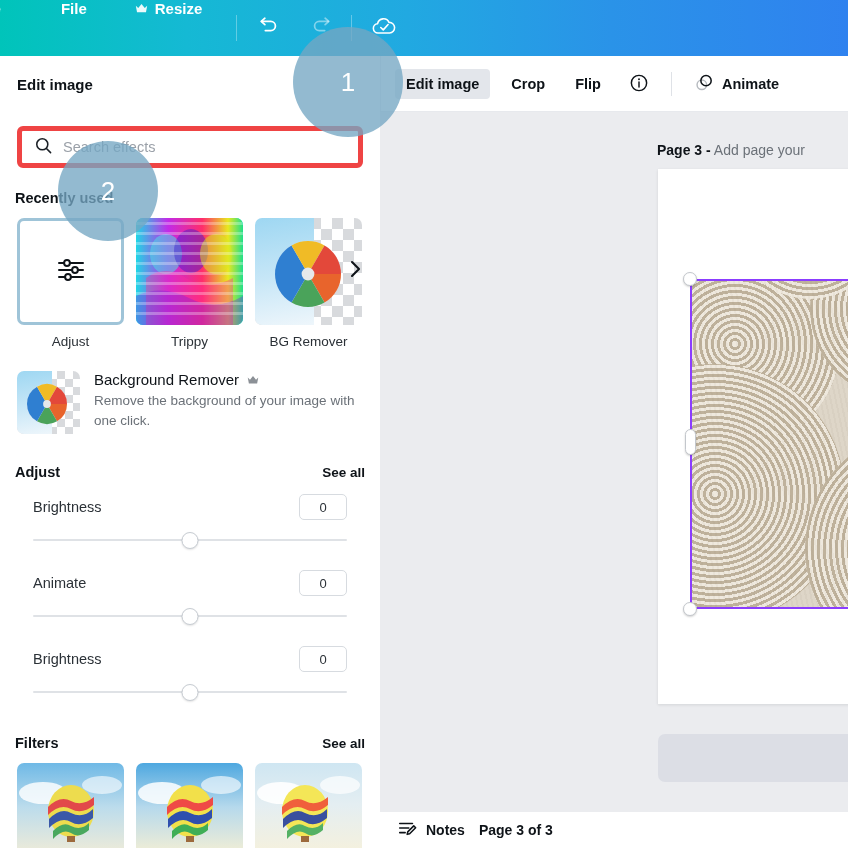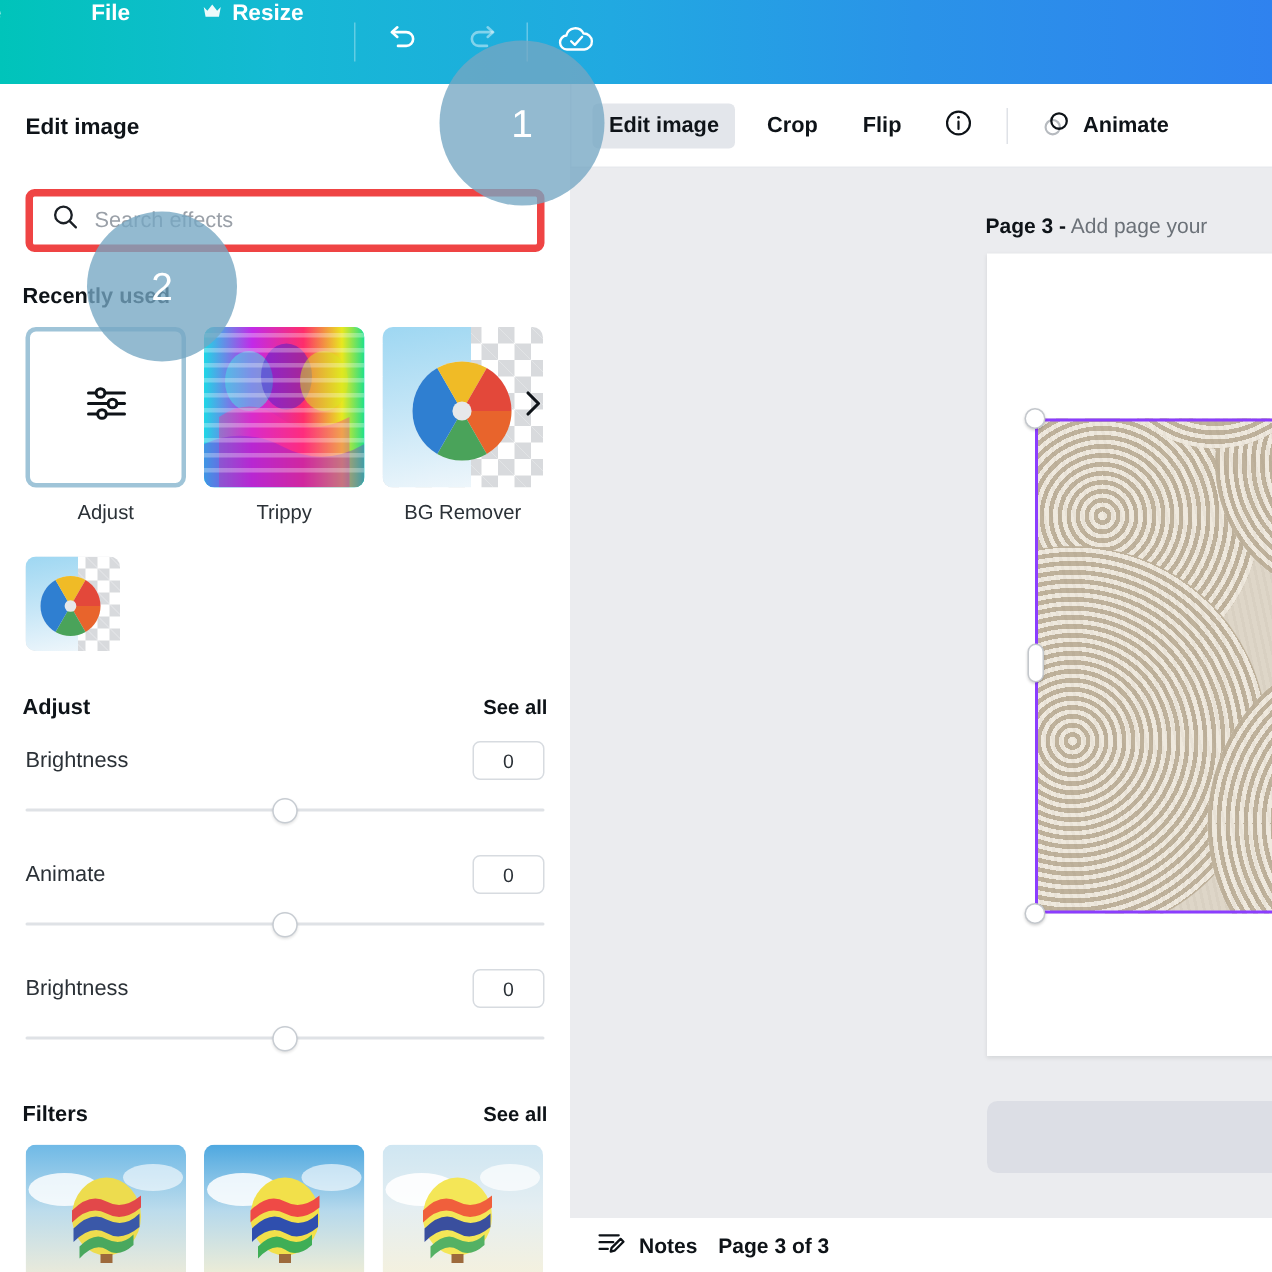--- a/index.html
+++ b/index.html
@@ -113,21 +113,21 @@
   .promo {
     display: flex; gap: 14px; padding: 0 17px; margin-top: 22px; align-items: flex-start;
   }
   .promo-thumb { width: 63px; height: 63px; border-radius: 7px; overflow: hidden; flex: none; }
   .promo-title {
     font-size: 15px; color: #0e1318; display: flex; align-items: center; gap: 8px;
   }
   .promo-desc { font-size: 13.5px; color: #6b7178; line-height: 1.45; margin-top: 3px; max-width: 262px; }
 
   
-  .slider-row { padding: 0 17px; margin-top: 16px; }
+  .slider-row { padding: 0 33px; margin-top: 16px; }
   .slider-top { display: flex; align-items: center; justify-content: space-between; }
   .slider-label { font-size: 14.5px; color: #2b3137; }
   .val-box {
     width: 48px; height: 26px; border: 1px solid #d7dbe0; border-radius: 5px;
     display: flex; align-items: center; justify-content: center;
     font-size: 13px; color: #2b3137;
   }
   .track-wrap { position: relative; height: 22px; margin-top: 9px; }
   .track {
     position: absolute; top: 10px; left: 0; right: 0; height: 2px; background: #dfe2e6; border-radius: 2px;
@@ -405,20 +405,31 @@
               <path d="M0 0 L-10 -17.3 A20 20 0 0 1 10 -17.3 Z" fill="#f0bb26"></path>
               <path d="M0 0 L10 -17.3 A20 20 0 0 1 20 0 Z" fill="#e3483a"></path>
               <path d="M0 0 L20 0 A20 20 0 0 1 10 17.3 Z" fill="#e8642c"></path>
               <path d="M0 0 L10 17.3 A20 20 0 0 1 -10 17.3 Z" fill="#4aa35a"></path>
               <path d="M0 0 L-10 17.3 A20 20 0 0 1 -20 0 Z" fill="#2f7fd1"></path>
               <circle r="3.9" fill="#e6e8ea"></circle>
             </g>
           </svg>
         </div>
       </div>
+      <div>
+        <div class="promo-title">
+          <span>Background Remover</span>
+          <span>
+            <svg viewBox="0 0 16 13" width="12" height="10">
+                <path d="M1 3l3 3 4-5 4 5 3-3-1.5 8h-11z" fill="#8b9096"></path>
+              </svg>
+          </span>
+        </div>
+        <div class="promo-desc">Remove the background of your image with one click.</div>
+      </div>
     </div>
 
     <div class="sec-head" style="margin-top:30px;">
       <span class="sec-title">Adjust</span>
       <span class="see-all">See all</span>
     </div>
 
     <div class="slider-row" style="margin-top:14px;">
       <div class="slider-top">
         <span class="slider-label">Brightness</span>

